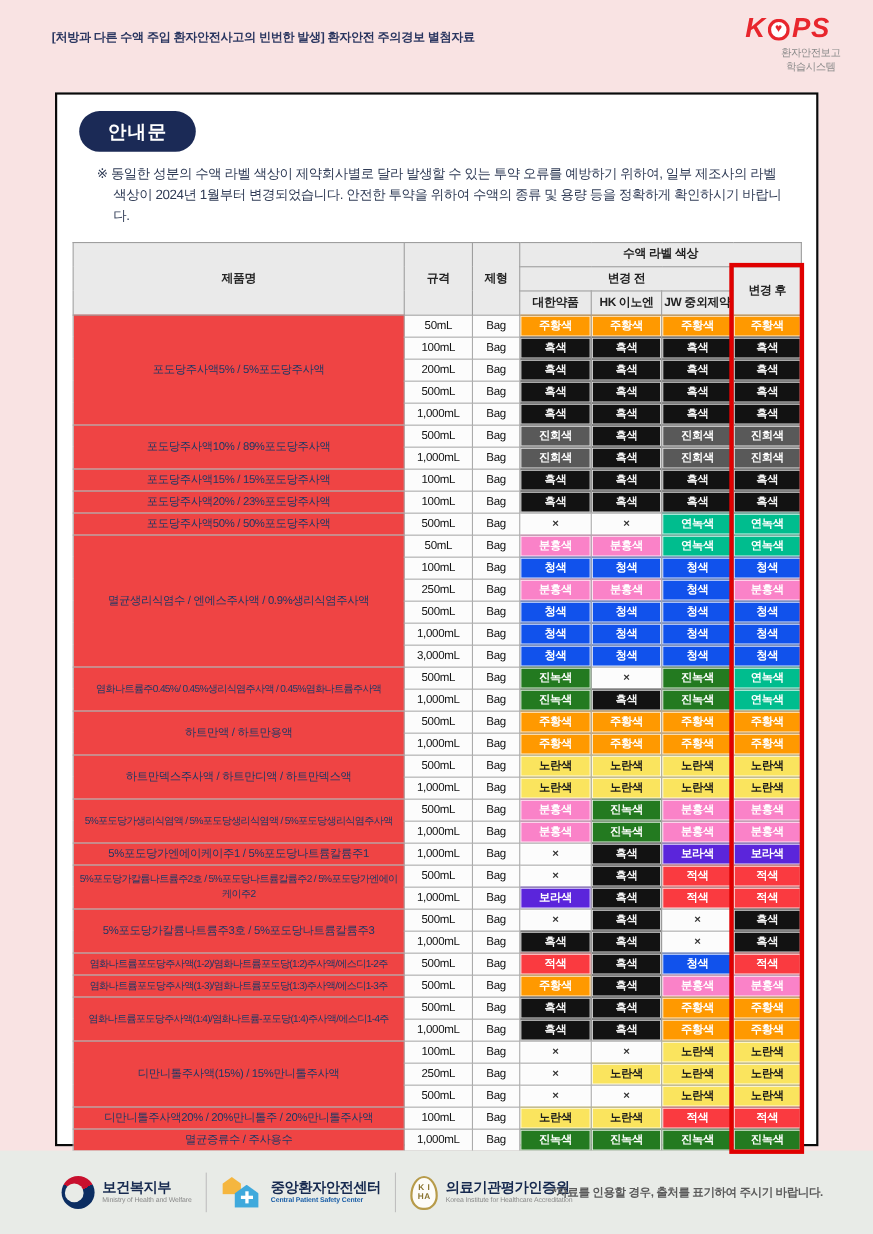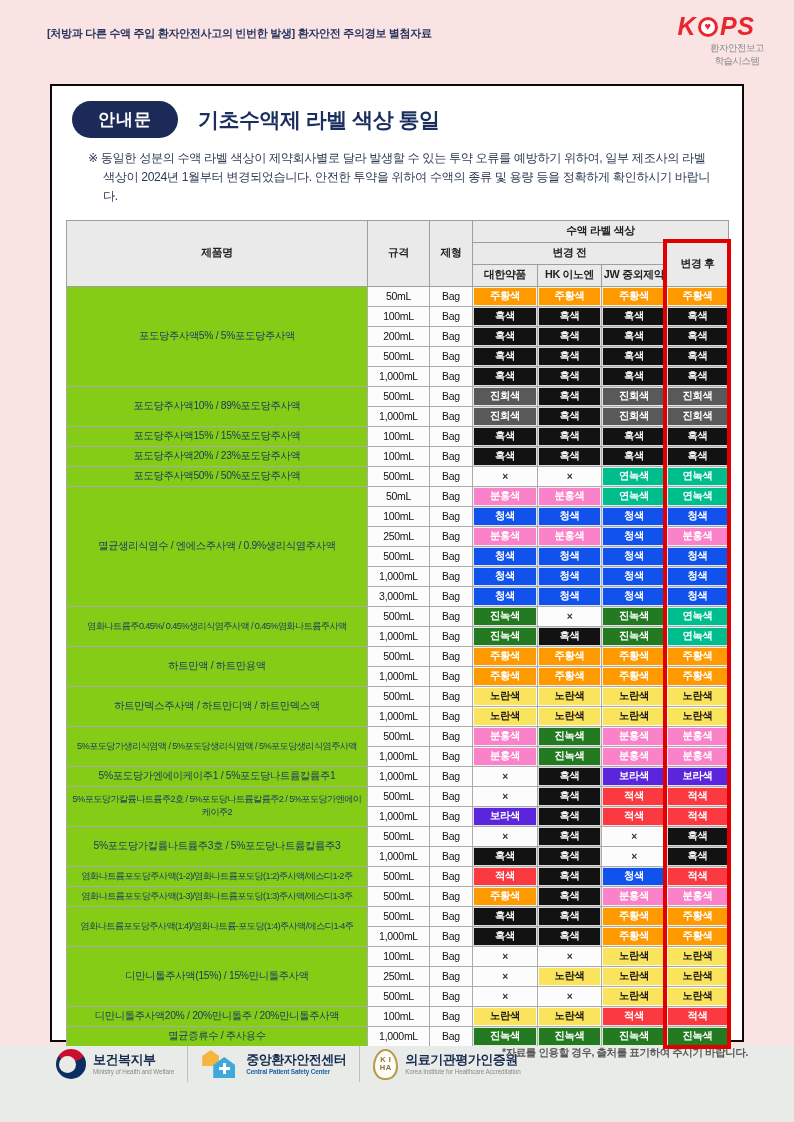--- a/index.html
+++ b/index.html
@@ -51,36 +51,36 @@
   table { width: 662px; table-layout: fixed; border-collapse: collapse; }
   th {
     background: #EAEAEA; border: 1px solid #9E9E9E; font-weight: 600;
     color: #222; height: 22px; font-size: 10.8px; padding: 0; letter-spacing: -0.3px;
   }
   td {
     border: 1px solid #ABABAB; height: 20px; text-align: center;
     vertical-align: middle; padding: 0 2px; font-size: 10.5px; color: #111;
     letter-spacing: -0.3px;
   }
-  td.product-cell { color: #1F3864; background: #84cc16; font-size: 10.3px; }
+  td.product-cell { color: #1F3864; background: #ef4444; font-size: 10.3px; }
   td.product-cell.long { font-size: 9.2px; letter-spacing: -0.6px; }
   td.spec-cell, td.form-cell { background: #FCFCFC; }
   td.color-cell {
     font-weight: 700; font-size: 10.3px;
     box-shadow: inset 0 0 0 1px rgba(255,255,255,0.85);
   }
   tr.group-start td { border-top: 1px solid #6F6F6F; }
   .after-overlay {
     position: absolute; border: 4px solid #E00000; pointer-events: none; z-index: 5;
   }
 
   
   .footer {
     position: absolute; left: 0; top: 1046px; width: 794px; height: 76px;
-    background: #E8EBE7; display: flex; align-items: flex-start;
+    background: #E8EBE7; display: flex; align-items: center;
   }
   .orgs { display: flex; align-items: center; margin-left: 56px; gap: 13px; }
   .org { display: flex; align-items: center; gap: 7px; }
   .org-text { display: flex; flex-direction: column; line-height: 1.15; }
   .org-name { font-size: 13px; font-weight: 800; color: #16294F; letter-spacing: -0.5px; }
   .org-sub { font-size: 6.3px; color: #8B8B8B; letter-spacing: -0.1px; }
   .org-sub.blue { color: #1B5FA8; font-weight: 700; }
   .divider { width: 1px; height: 36px; background: #BFBFBF; }
   .footer-note { position: absolute; right: 46px; font-size: 10.5px; color: #5A5A5A; font-weight: 600; letter-spacing: -0.4px; }
 
@@ -113,21 +113,20 @@
     <span>K</span>
       <span class="kops-o">♥</span>
       <span>PS</span>
   </div>
   <div class="kops-sub">환자안전보고학습시스템</div>
 </div>
 
 <div class="card">
   <div class="card-head">
     <span class="badge">안내문</span>
-    <span class="title">기초수액제 라벨 색상 통일</span>
   </div>
   <p class="desc">※ 동일한 성분의 수액 라벨 색상이 제약회사별로 달라 발생할 수 있는 투약 오류를 예방하기 위하여, 일부 제조사의 라벨 색상이 2024년 1월부터 변경되었습니다. 안전한 투약을 위하여 수액의 종류 및 용량 등을 정확하게 확인하시기 바랍니다.</p>
 
   <div class="table-wrap">
     <table id="label-table">
       <colgroup>
         <col style="width:301px">
           <col style="width:62px">
           <col style="width:43px">
         <col style="width:65px">

